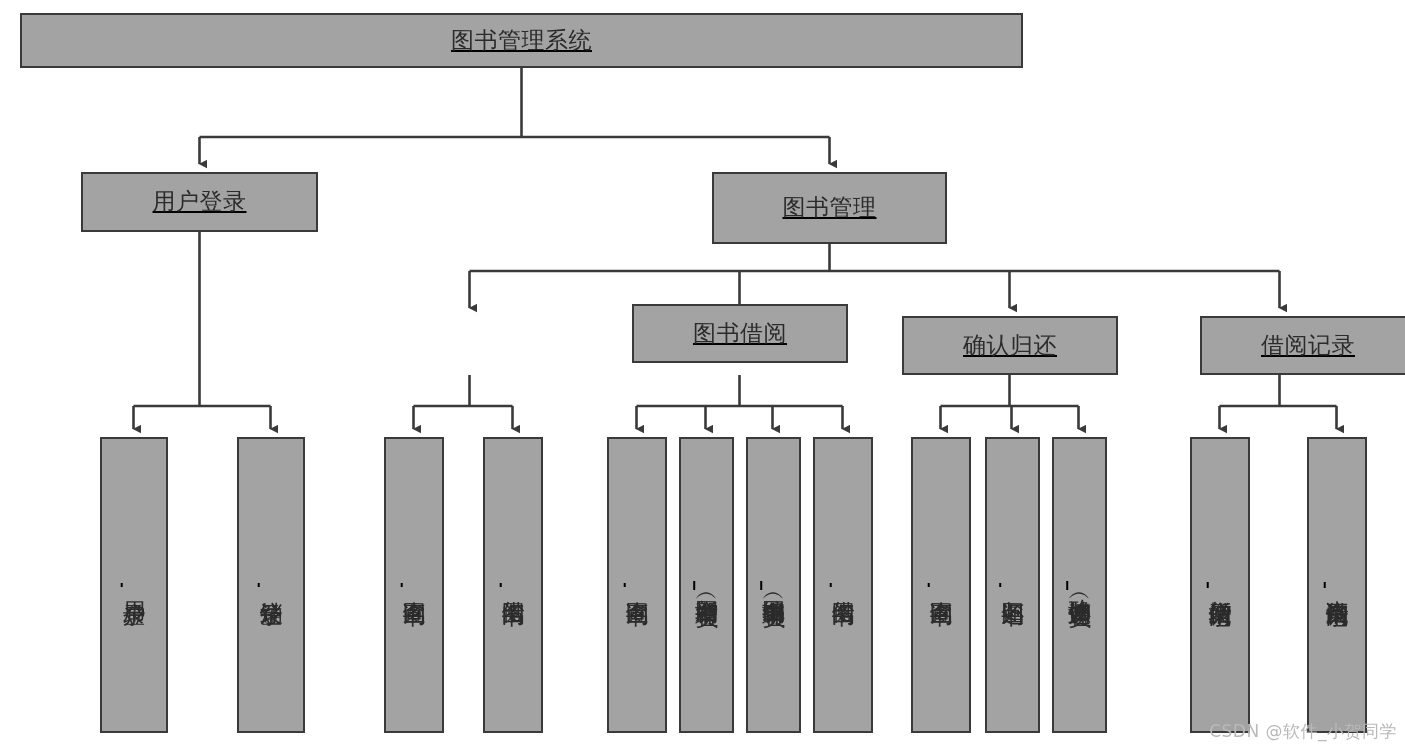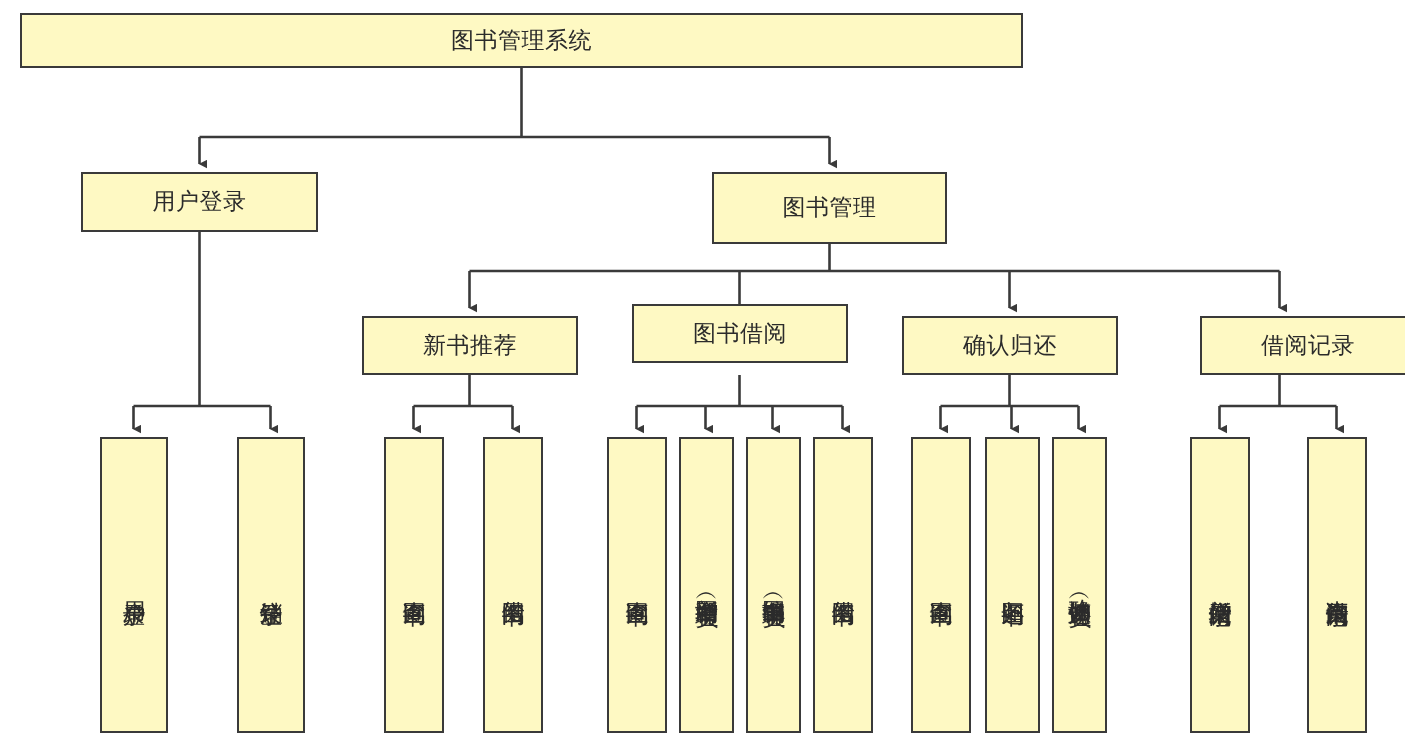--- a/index.html
+++ b/index.html
@@ -20,25 +20,26 @@
   #diagram-svg {
     position: absolute;
     left: 0;
     top: 0;
     width: 1405px;
     height: 747px;
   }
   .node-box {
     position: absolute;
     box-sizing: border-box;
-    background: #fef9c3;
+    background: #a3a3a3;
     border: 2.5px solid #3a3a3a;
     display: flex;
     align-items: center;
     justify-content: center;
+    text-decoration: underline;
   }
   .node-label-h {
     font-size: 23px;
     line-height: 1.2;
     color: #2b2b2b;
     letter-spacing: 0.5px;
     white-space: nowrap;
   }
   .node-box.leaf {
     align-items: center;
@@ -126,23 +127,20 @@
     <span class="node-label-h">图书管理系统</span>
   </div>
 
   <div class="node-box" style="left:81px; top:172px; width:237px; height:60px;">
     <span class="node-label-h">用户登录</span>
   </div>
   <div class="node-box" style="left:712px; top:172px; width:235px; height:72px;">
     <span class="node-label-h">图书管理</span>
   </div>
 
-  <div class="node-box" style="left:362px; top:316px; width:216px; height:59px;">
-    <span class="node-label-h">新书推荐</span>
-  </div>
   <div class="node-box" style="left:632px; top:304px; width:216px; height:59px;">
     <span class="node-label-h">图书借阅</span>
   </div>
   <div class="node-box" style="left:902px; top:316px; width:216px; height:59px;">
     <span class="node-label-h">确认归还</span>
   </div>
   <div class="node-box" style="left:1172px; top:316px; width:216px; height:59px;margin-left:28px;">
     <span class="node-label-h">借阅记录</span>
   </div>
 
@@ -183,14 +181,15 @@
     <span class="node-label-v">确认归还（管理员）</span>
   </div>
 
   <div class="node-box leaf" style="left:1190px; top:437px; width:60px; height:296px;">
     <span class="node-label-v">新增借阅记录</span>
   </div>
   <div class="node-box leaf" style="left:1307px; top:437px; width:60px; height:296px;">
     <span class="node-label-v">查询借阅记录</span>
   </div>
 
+  <div id="watermark">CSDN @软件_小贺同学</div>
 
 </div>
 
 </body></html>

